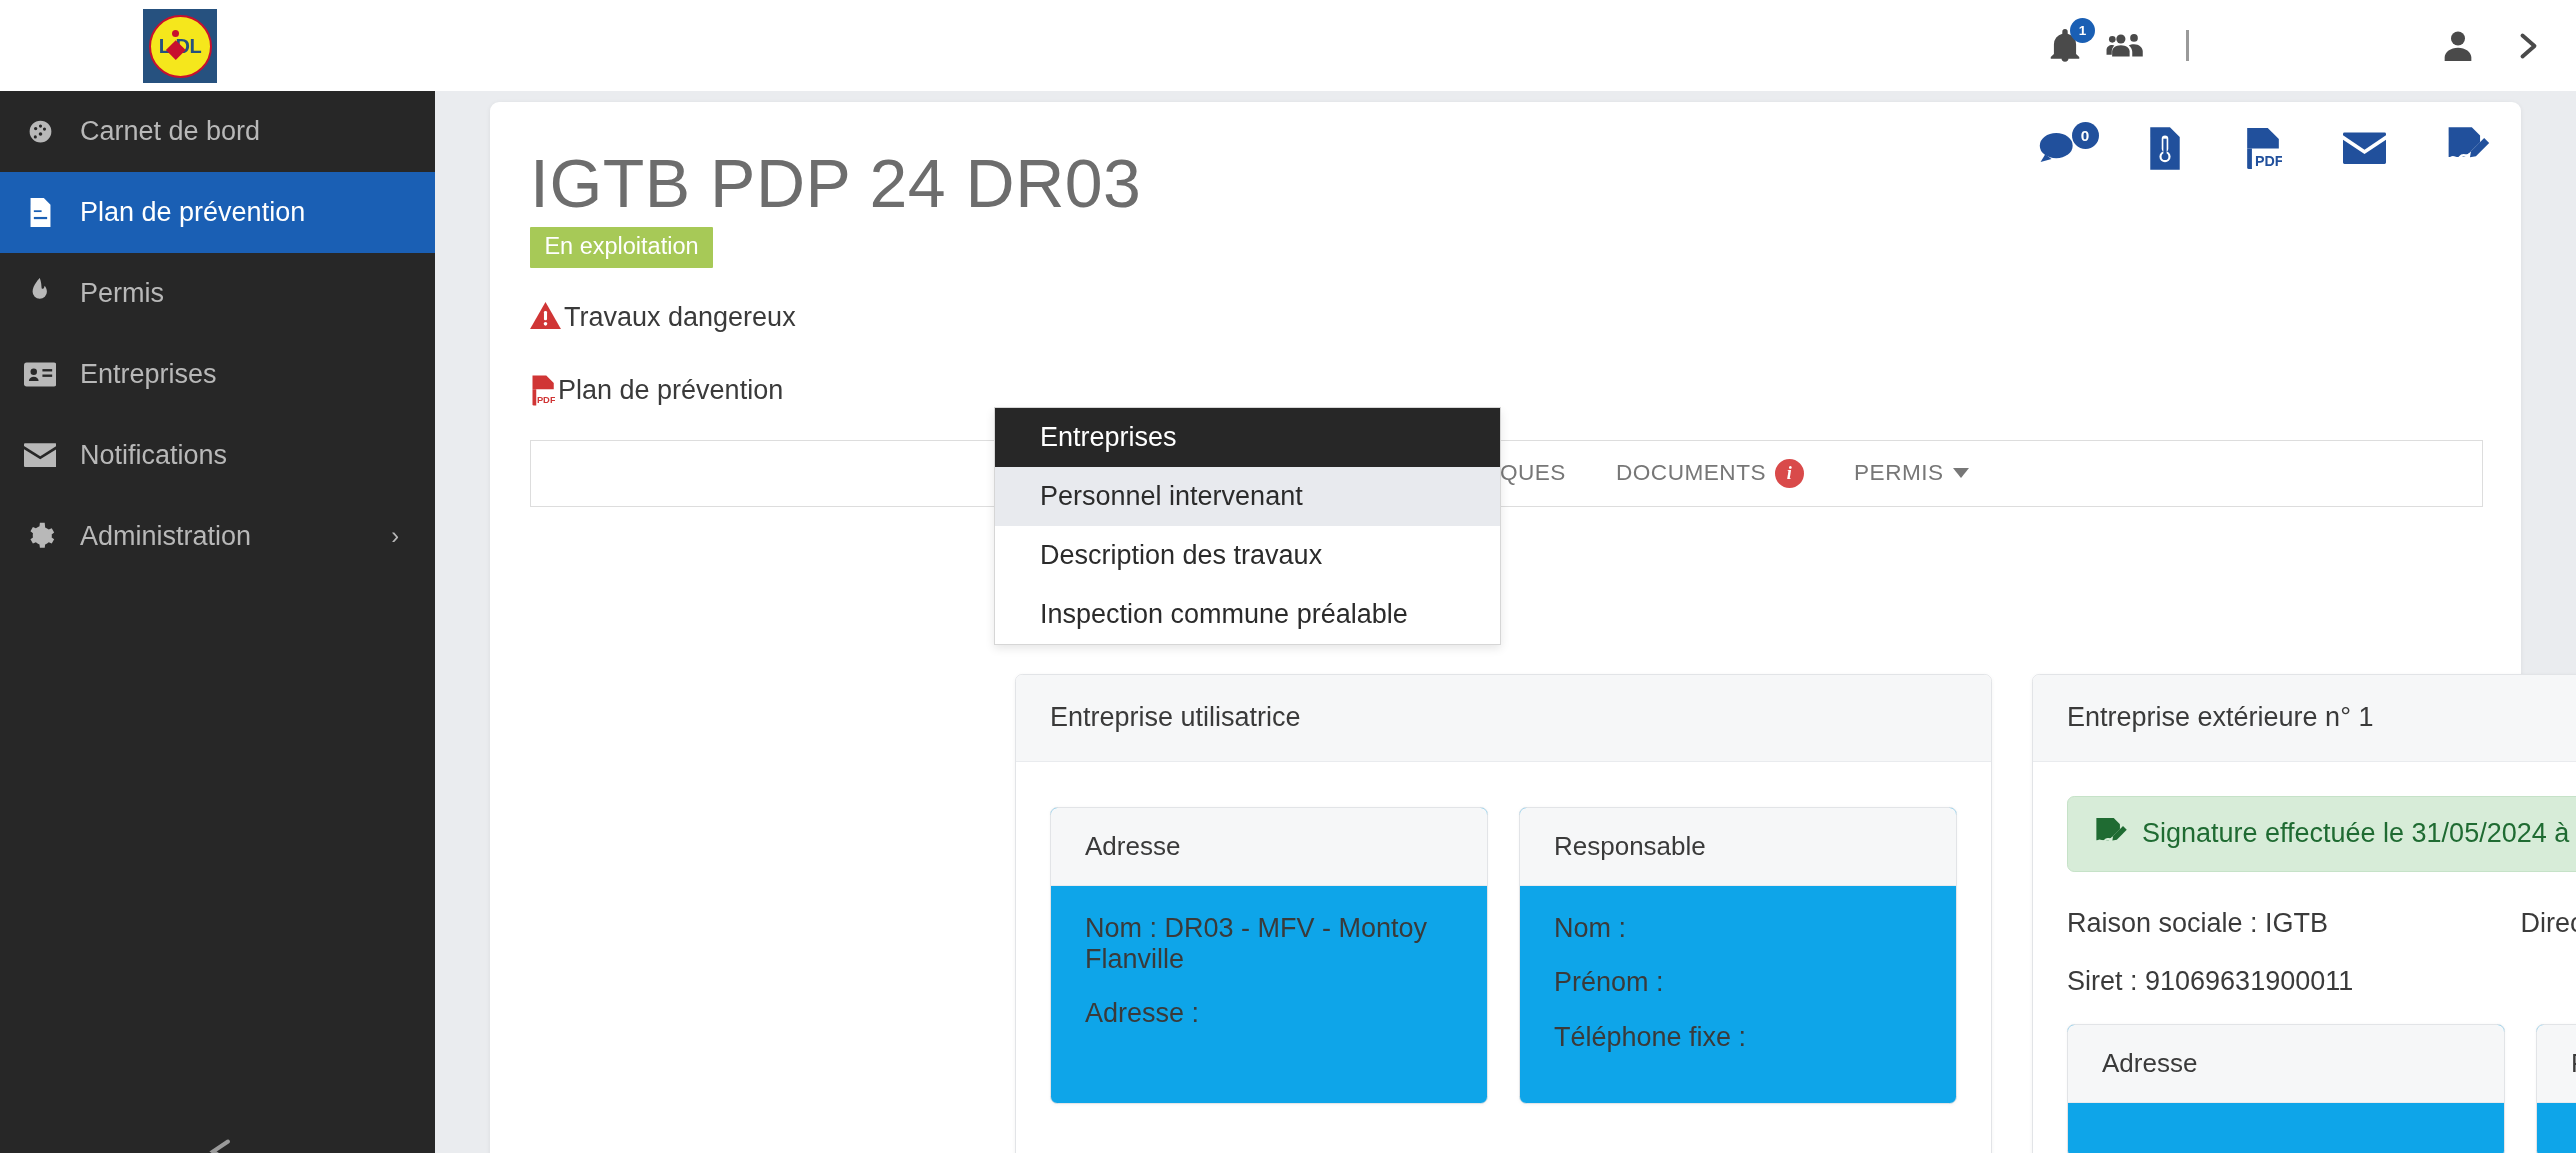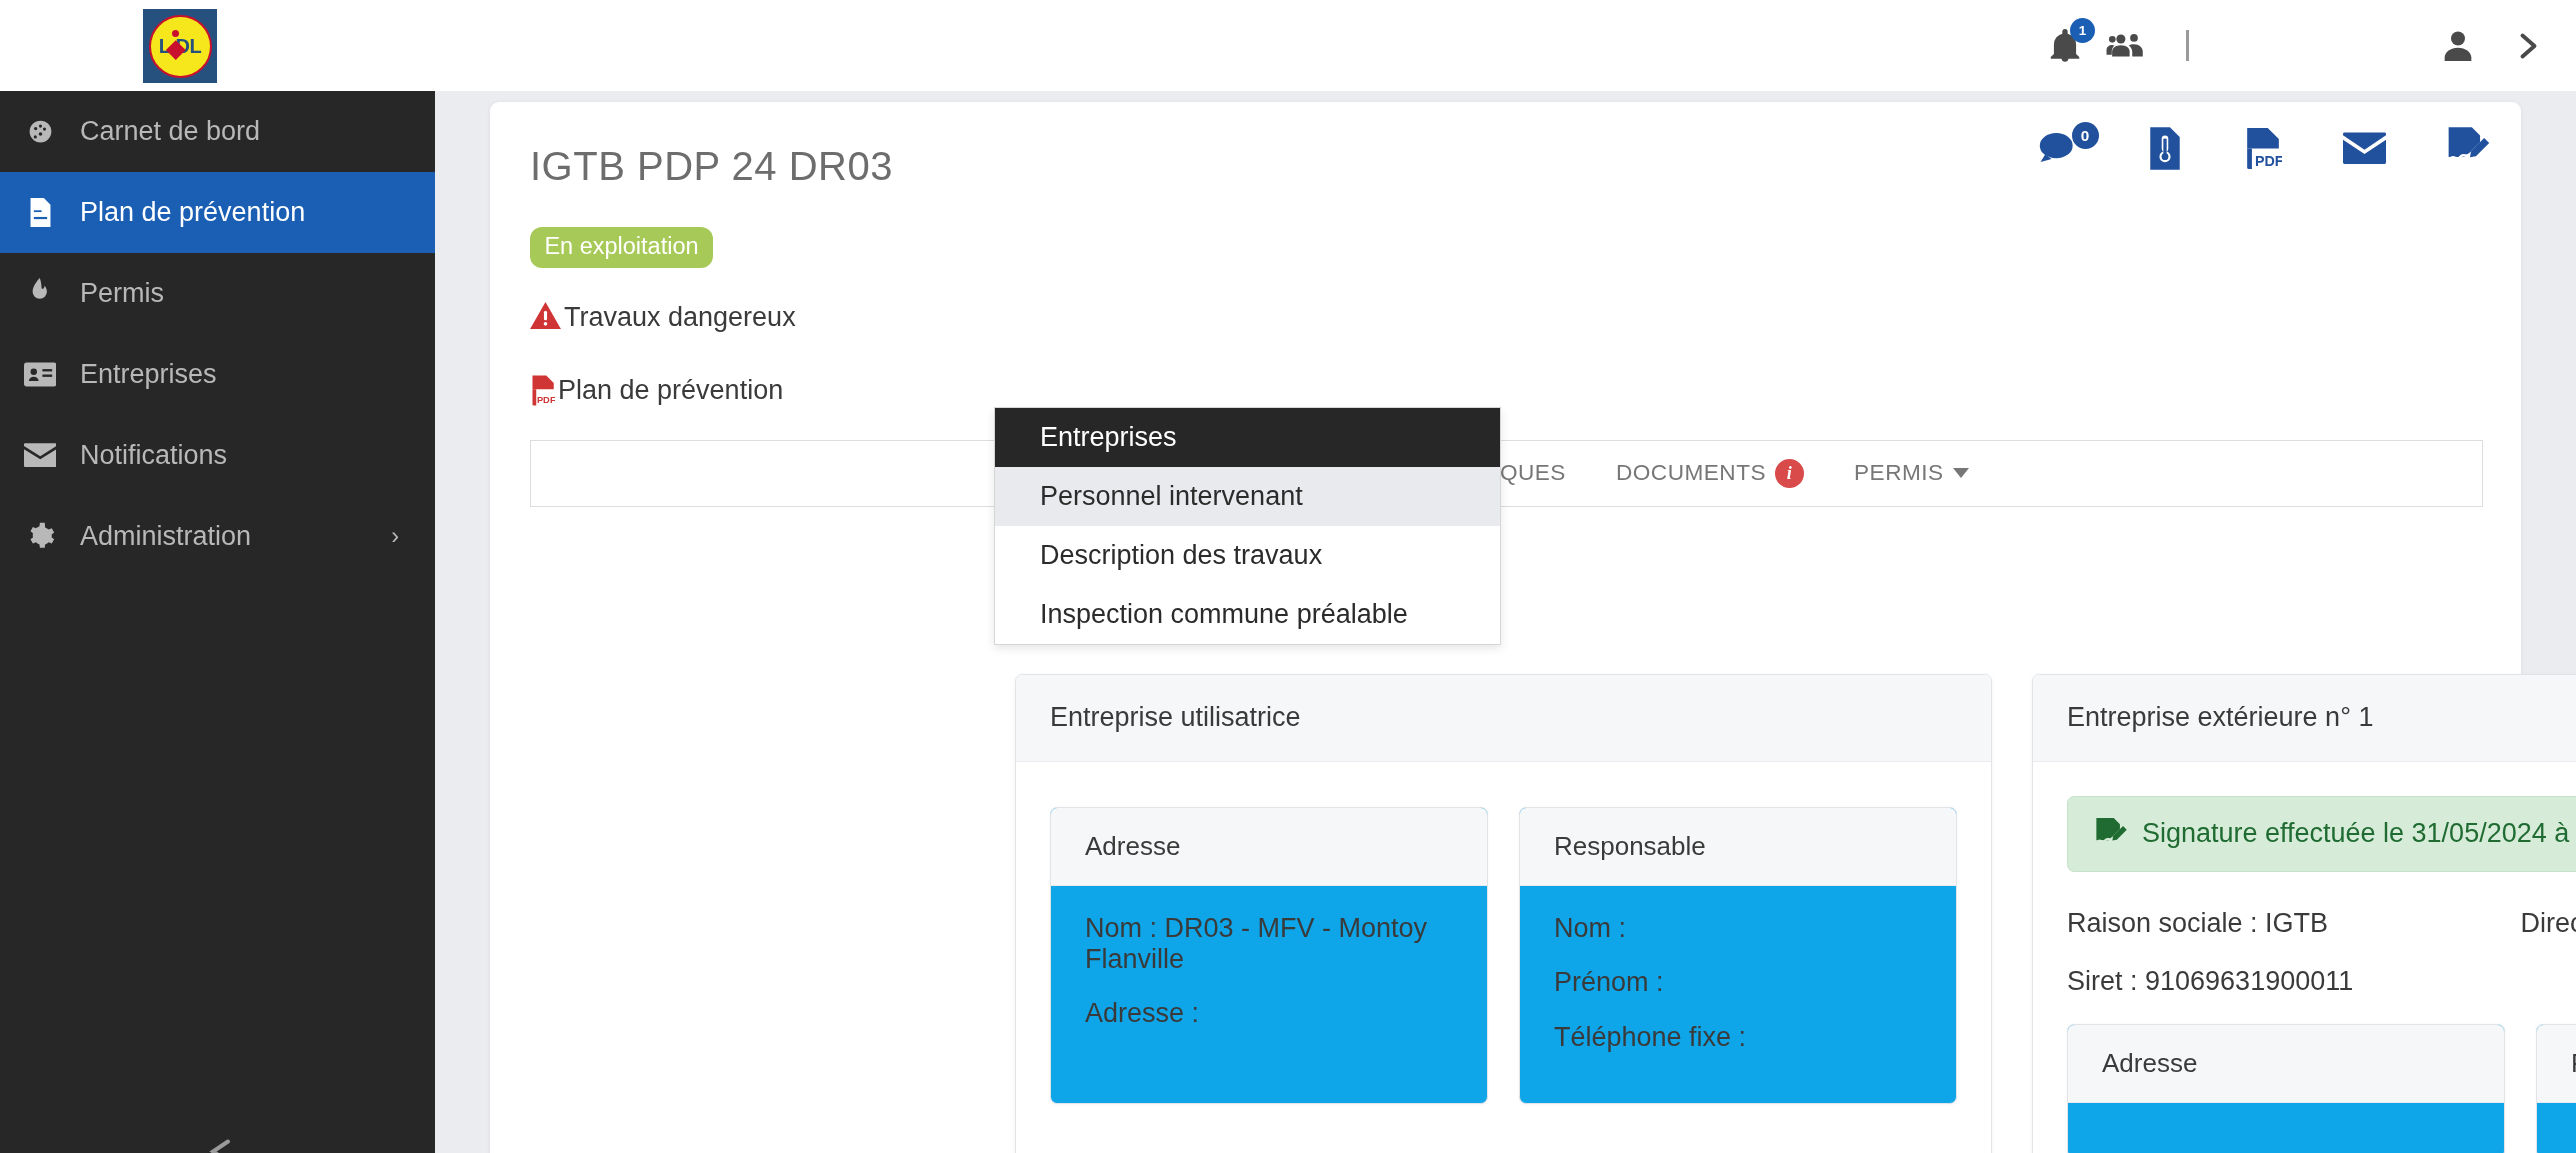--- a/index.html
+++ b/index.html
@@ -98,27 +98,27 @@
   .content-card {
     position: absolute; left: 55px; top: 10.8px;
     width: 2031px; height: 1173px;
     background: #ffffff;
     border-radius: 9px;
     box-shadow: 0 1.8px 5.4px rgba(0,0,0,0.07);
   }
 
   .page-title {
     position: absolute; left: 40px; top: 42px;
-    font-size: 40px; color: #6d6d6d; font-weight: normal;
+    font-size: 68px; color: #6d6d6d; font-weight: normal;
     letter-spacing: 0.5px; white-space: nowrap;
   }
   .status-badge {
     position: absolute; left: 40px; top: 125px;
     background: #a7c957; color: #ffffff;
-    font-size: 23.5px; padding: 6.3px 14.4px 8.1px; border-radius: 12px;
+    font-size: 23.5px; padding: 6.3px 14.4px 8.1px; border-radius: 1px;
     display: inline-block;
   }
 
   .card-actions {
     position: absolute; right: 31px; top: 25px;
     display: flex; align-items: center; gap: 61px;
   }
   .act-icon { position: relative; color: #21509c; cursor: pointer; }
   .badge-dark {
     position: absolute; top: -7.2px; right: -12.6px;

